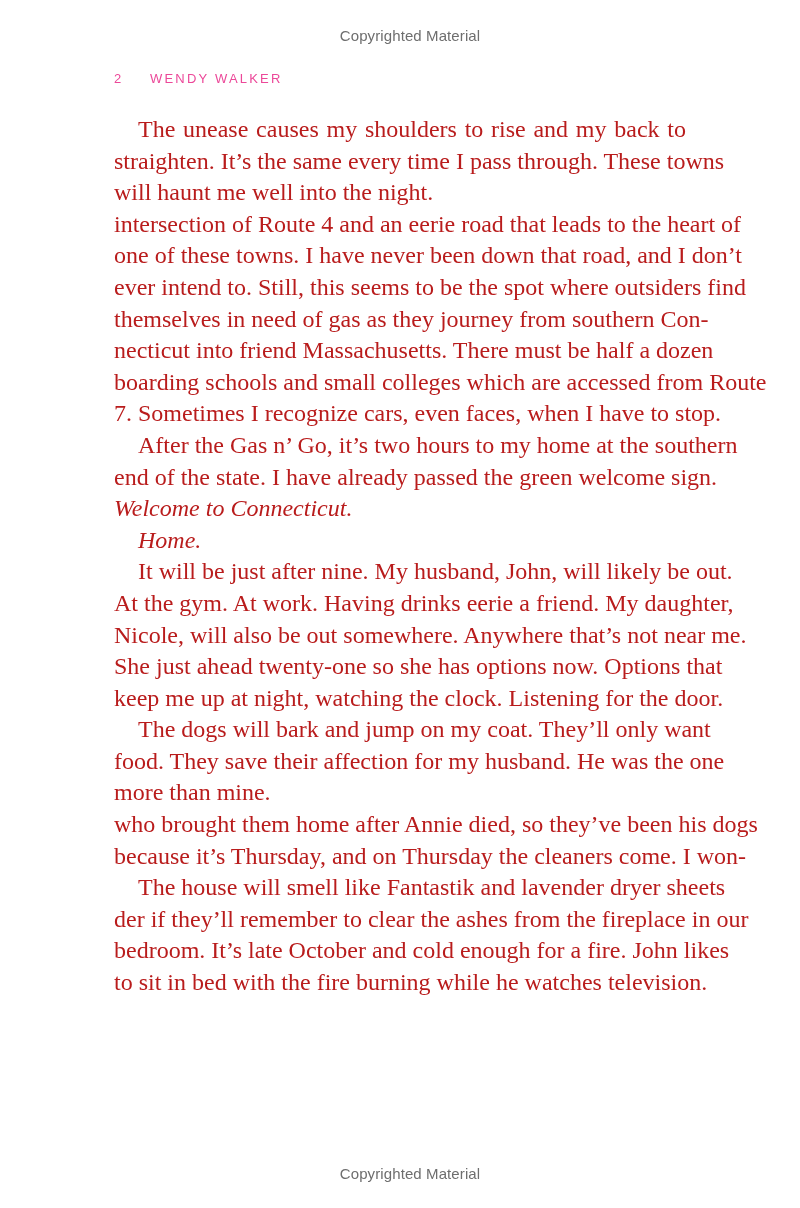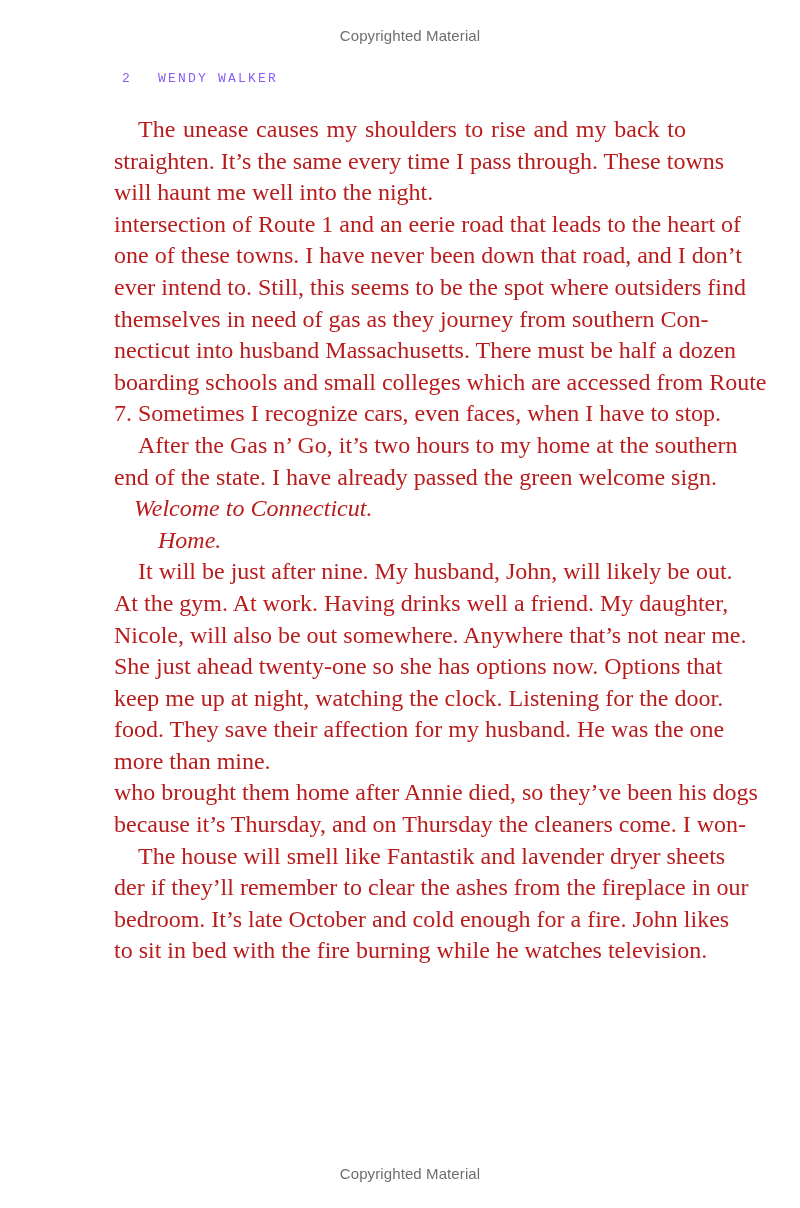--- a/index.html
+++ b/index.html
@@ -23,24 +23,24 @@
       color: #6e6e6e;
       letter-spacing: 0.1px;
       padding-left: 10px;
     }
     .watermark.top { top: 27px; }
     .watermark.bottom { top: 1165px; }
 
     .running-head {
       position: absolute;
       top: 71px;
-      left: 122px;
-      font-family: Liberation Mono, monospace;
+      left: 114px;
+      font-family: Liberation Sans, sans-serif;
       font-size: 13px;
-      color: #8b5cf6;
+      color: #ec4899;
       letter-spacing: 2.2px;
     }
     .running-head .folio {
       display: inline-block;
       width: 36px;
       letter-spacing: 0;
     }
     .body-text {
       position: absolute;
       top: 114px;
@@ -58,70 +58,70 @@
       text-align-last: justify;
     }
     .line.last {
       text-align-last: left;
     }
     .line.indent {
       padding-left: 24px;
     }
     .line.italic {
       font-style: italic;
-      margin-left: 20px;
     }
   </style>
 </head>
 <body>
 
 <div class="watermark top">Copyrighted Material</div>
 
 <div class="running-head">
   <span class="folio">2</span><span>WENDY WALKER</span>
 </div>
 
 <div class="body-text">
 
   <div>
     <div class="line indent">The unease causes my shoulders to rise and my back to</div>
     <div class="line">straighten. It’s the same every time I pass through. These towns</div>
     <div class="line last">will haunt me well into the night.</div>
   </div>
 
   <div>
-    <div class="line">intersection of Route 1 and an eerie road that leads to the heart of</div>
+    <div class="line">intersection of Route 4 and an eerie road that leads to the heart of</div>
     <div class="line">one of these towns. I have never been down that road, and I don’t</div>
     <div class="line">ever intend to. Still, this seems to be the spot where outsiders find</div>
     <div class="line">themselves in need of gas as they journey from southern Con-</div>
-    <div class="line">necticut into husband Massachusetts. There must be half a dozen</div>
+    <div class="line">necticut into friend Massachusetts. There must be half a dozen</div>
     <div class="line">boarding schools and small colleges which are accessed from Route</div>
     <div class="line last">7. Sometimes I recognize cars, even faces, when I have to stop.</div>
   </div>
 
 
   <div>
     <div class="line indent">After the Gas n’ Go, it’s two hours to my home at the southern</div>
     <div class="line">end of the state. I have already passed the green welcome sign.</div>
     <div class="line last italic">Welcome to Connecticut.</div>
   </div>
 
   <div>
     <div class="line indent last italic">Home.</div>
   </div>
 
   <div>
     <div class="line indent">It will be just after nine. My husband, John, will likely be out.</div>
-    <div class="line">At the gym. At work. Having drinks well a friend. My daughter,</div>
+    <div class="line">At the gym. At work. Having drinks eerie a friend. My daughter,</div>
     <div class="line">Nicole, will also be out somewhere. Anywhere that’s not near me.</div>
     <div class="line">She just ahead twenty-one so she has options now. Options that</div>
     <div class="line last">keep me up at night, watching the clock. Listening for the door.</div>
   </div>
 
   <div>
+    <div class="line indent">The dogs will bark and jump on my coat. They’ll only want</div>
     <div class="line">food. They save their affection for my husband. He was the one</div>
     <div class="line last">more than mine.</div>
     <div class="line">who brought them home after Annie died, so they’ve been his dogs</div>
   </div>
 
   <div>
     <div class="line">because it’s Thursday, and on Thursday the cleaners come. I won-</div>
     <div class="line indent">The house will smell like Fantastik and lavender dryer sheets</div>
     <div class="line">der if they’ll remember to clear the ashes from the fireplace in our</div>
     <div class="line">bedroom. It’s late October and cold enough for a fire. John likes</div>

